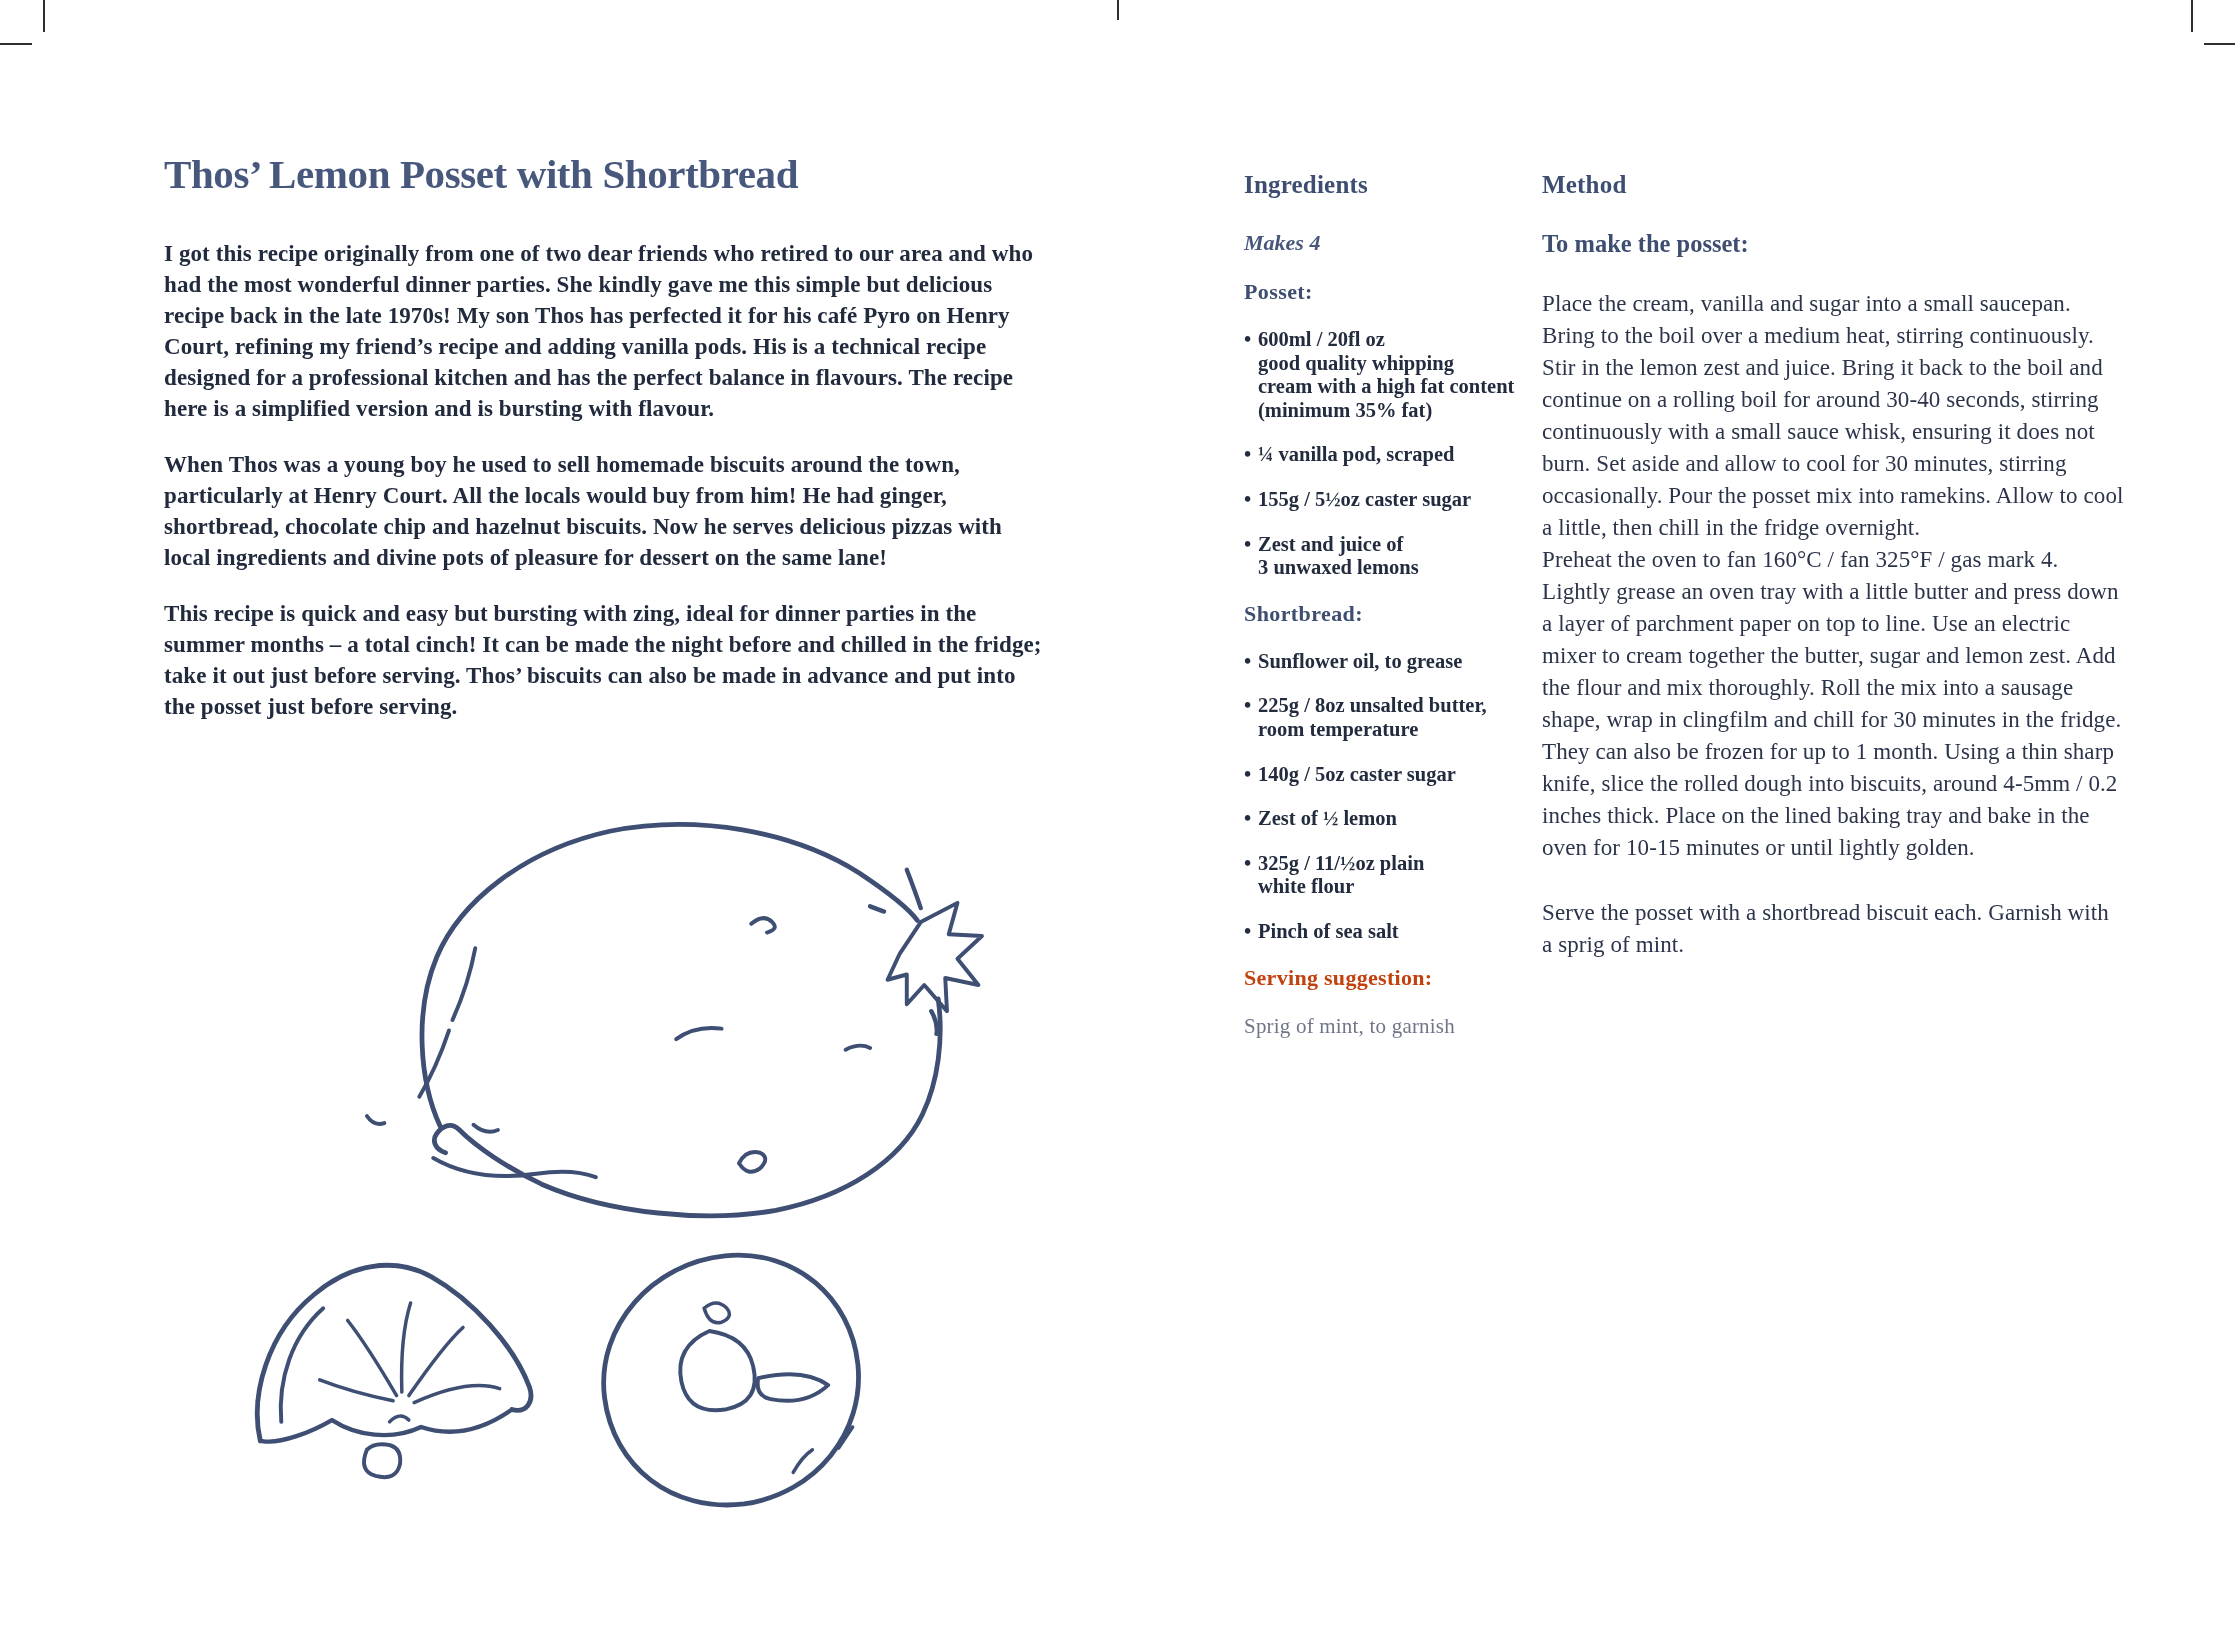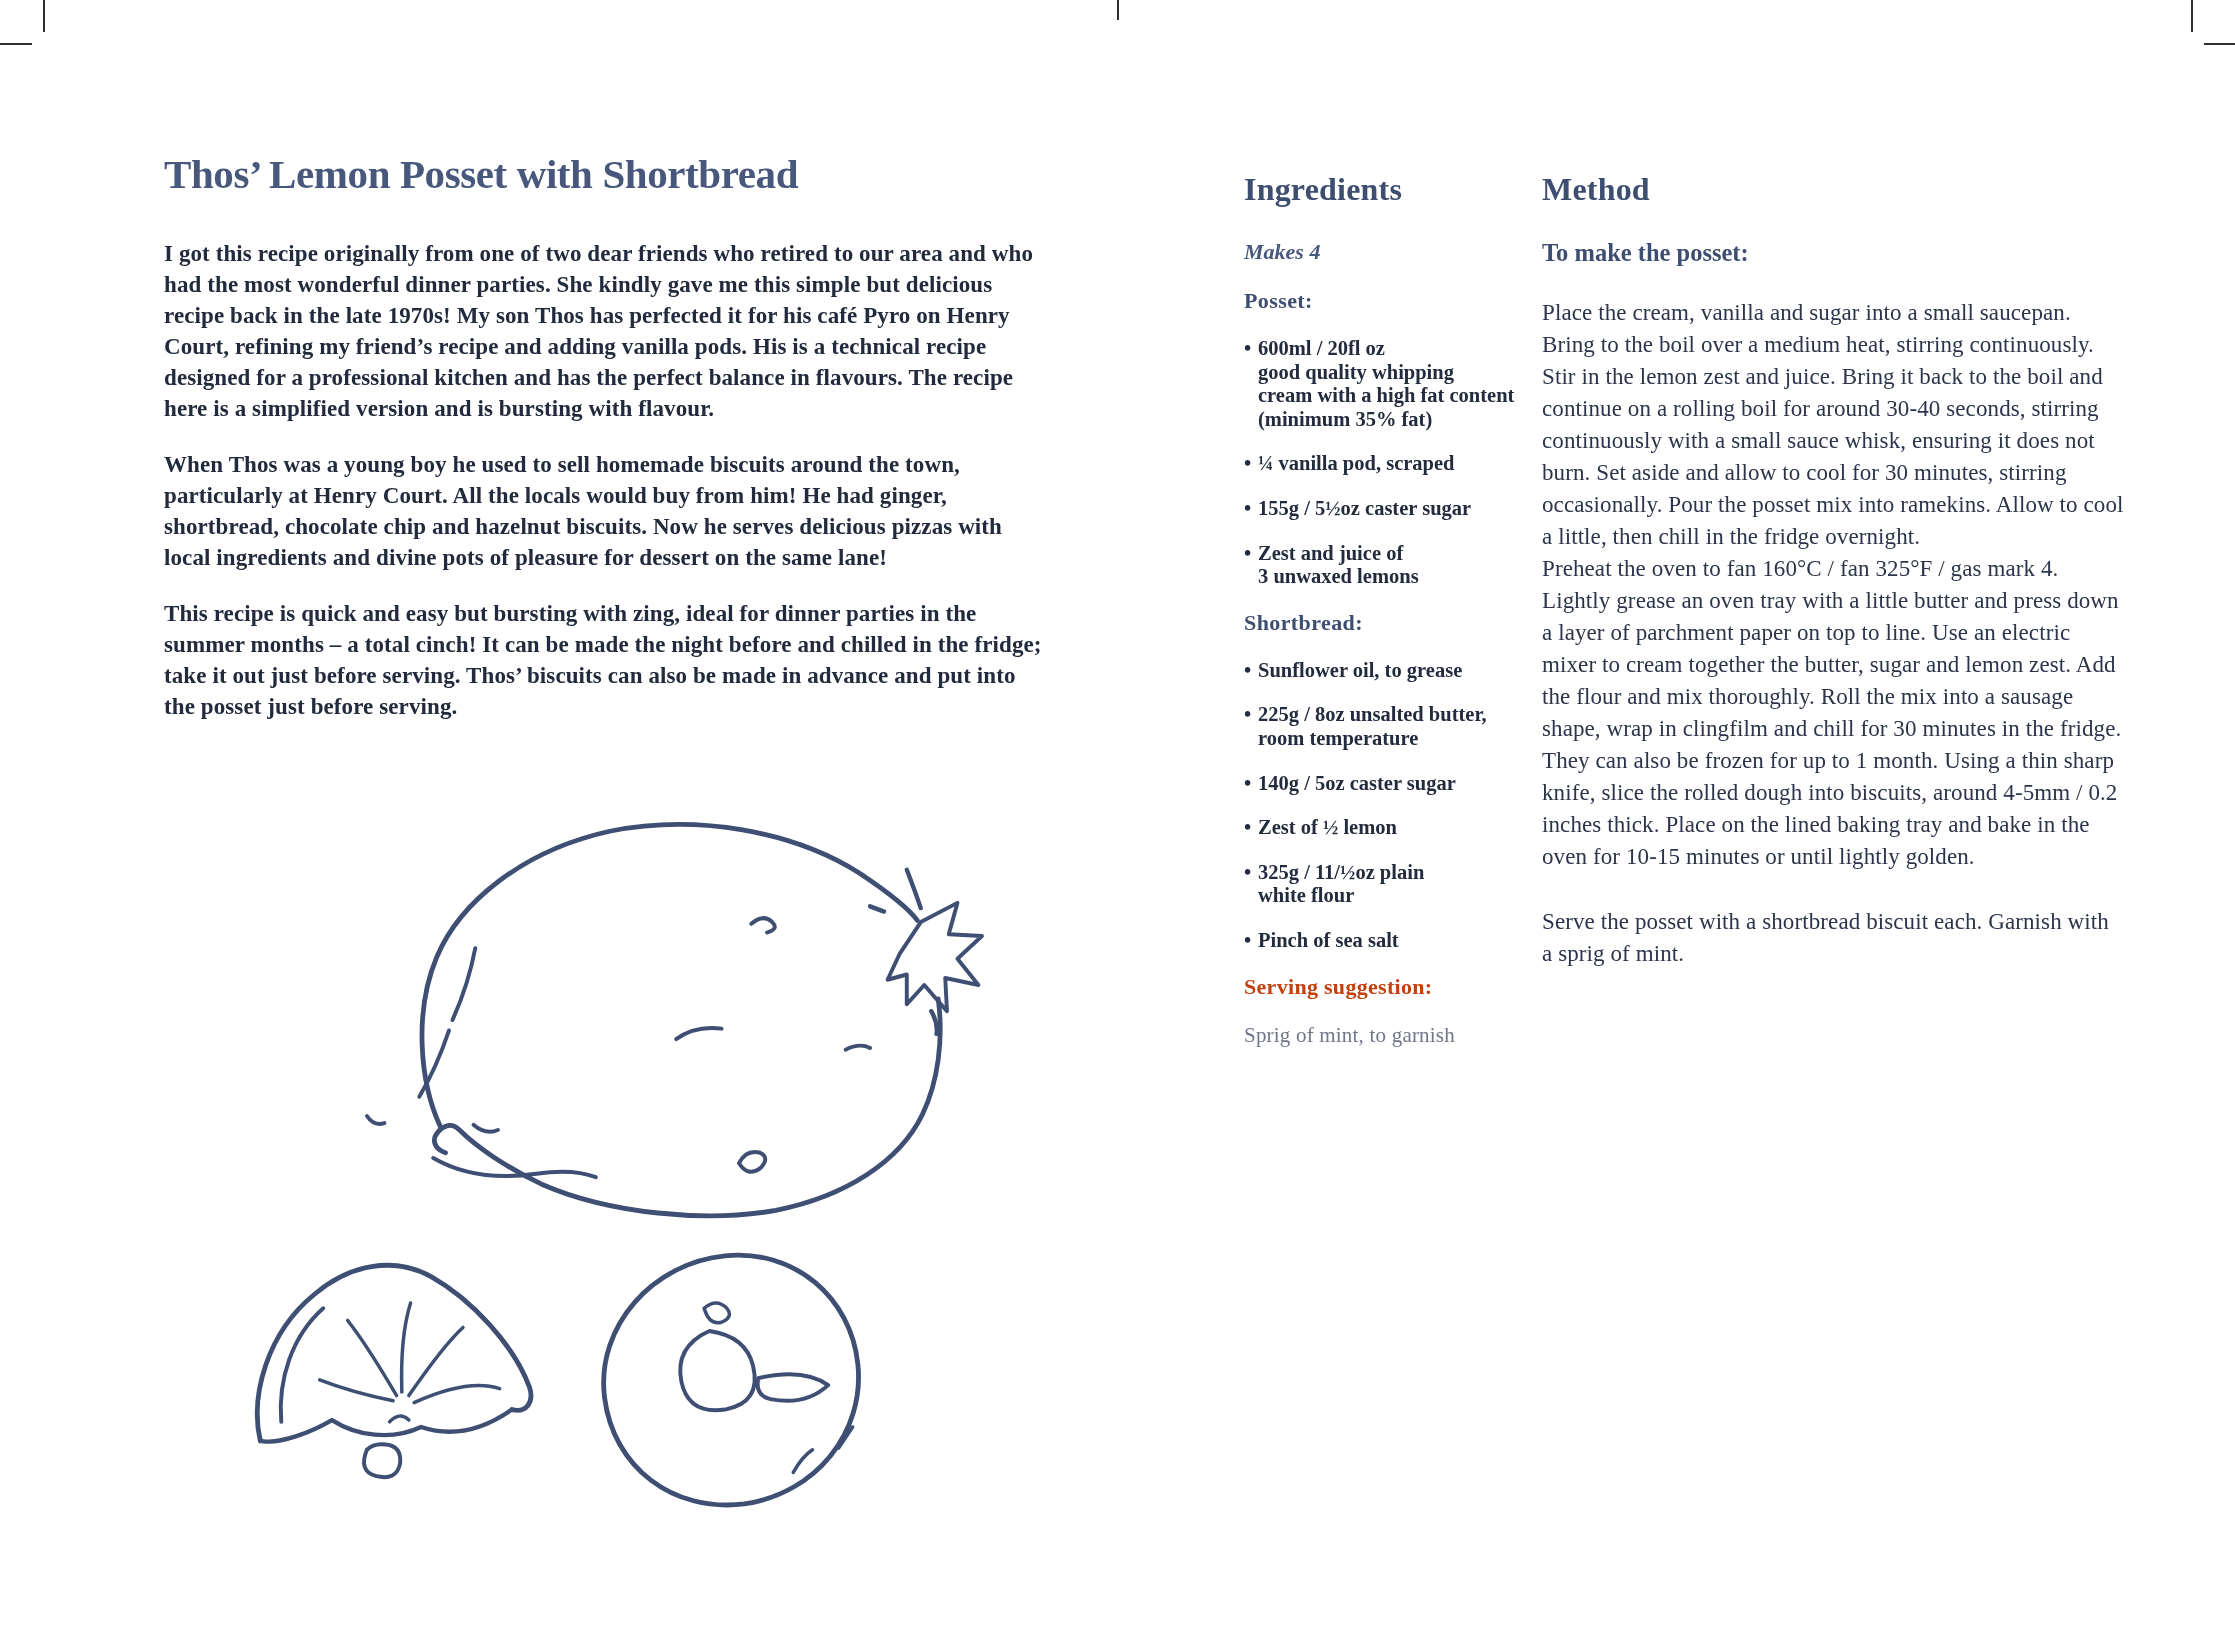--- a/index.html
+++ b/index.html
@@ -43,21 +43,21 @@
     position:absolute; left:234px; top:819px; width:769px; height:712px;
   }
   .illustration-wrap svg { width:100%; height:100%; display:block; }
 
   
   .ingredients-col {
     position:absolute; left:1244px; top:171px; width:281px;
     color:#232c3e;
   }
   .col-heading {
-    font-size:32px; font-weight:bold; color:#3d4e70;
+    font-size:25px; font-weight:bold; color:#3d4e70;
     letter-spacing:0.2px; margin-bottom:31px;
   }
   .makes {
     font-size:22px; font-weight:bold; font-style:italic;
     color:#47587c; margin-bottom:23px;
   }
   .group-label {
     font-size:22px; font-weight:bold; color:#3d4e70;
     letter-spacing:0.4px; margin-bottom:23px;
   }

